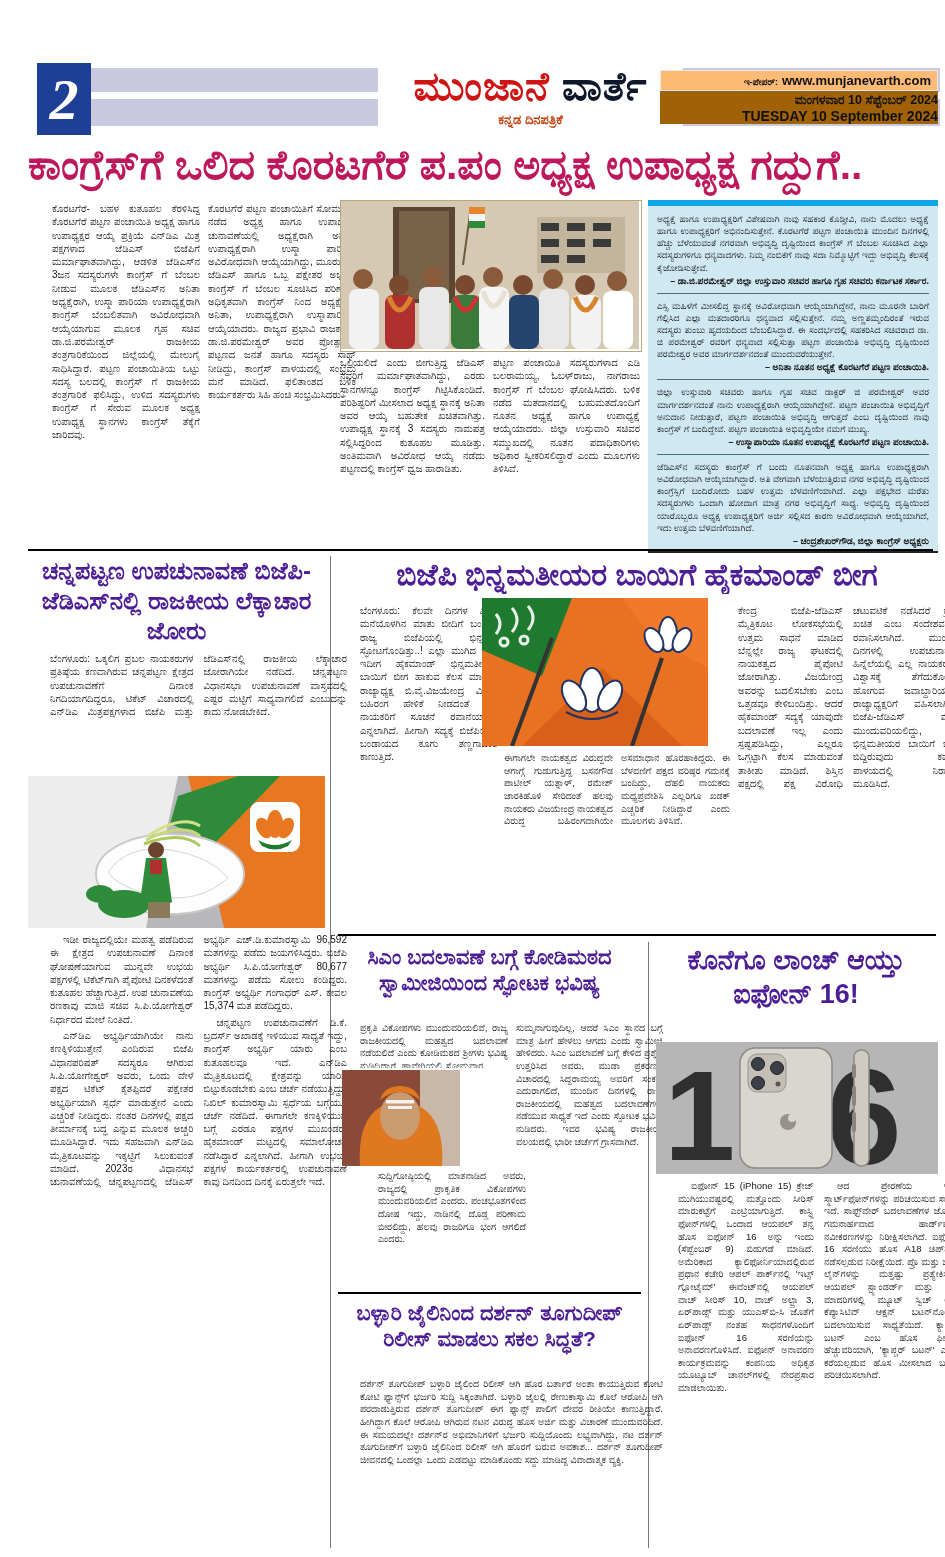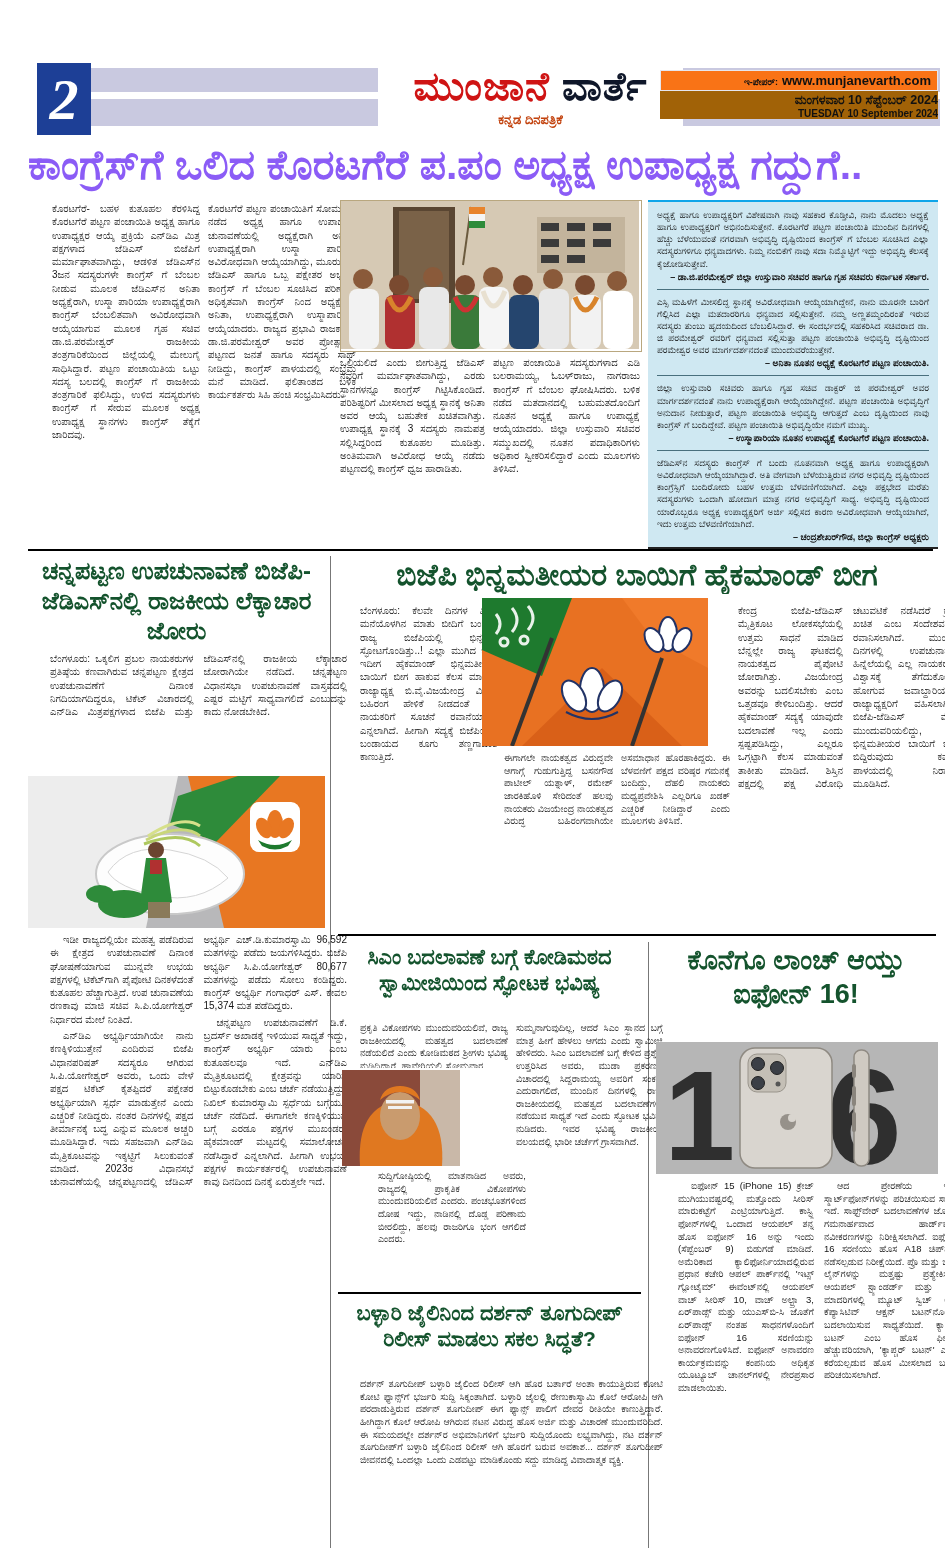--- a/index.html
+++ b/index.html
@@ -6,30 +6,30 @@
   body{width:945px;height:1557px;position:relative;font-family:"Liberation Sans","DejaVu Sans",sans-serif;color:#111;}
   .abs{position:absolute;}
   .band{background:#c9c9e0;}
   .pagenum-box{background:#1d3f96;color:#fff;display:flex;align-items:center;justify-content:center;
     font-family:"Liberation Serif","DejaVu Serif",serif;font-style:italic;font-weight:bold;font-size:58px;}
   .masthead{white-space:nowrap;font-weight:bold;font-size:40px;letter-spacing:1px;text-align:center;}
   .masthead .red{color:#cf1414;}
   .masthead .blk{color:#0f172a;font-family:Liberation Mono, monospace;}
   .tagline{font-size:13px;font-weight:bold;text-align:center;color:#c2410c;}
   .hdr-right{text-align:right;}
-  .epaper-pill{background:#f97316;border:1px solid #e6e6ee;padding:2px 6px;font-size:13px;font-weight:bold;white-space:nowrap;}
+  .epaper-pill{background:#fdba74;border:1px solid #e6e6ee;padding:2px 6px;font-size:13px;font-weight:bold;white-space:nowrap;}
   .epaper-pill .lbl{font-size:9px;font-weight:bold;margin-right:4px;}
   .date-kn{font-size:12.5px;font-weight:bold;}
-  .date-en{font-size:10px;font-weight:bold;}
-  .lead-headline{font-weight:bold;font-size:41px;white-space:nowrap;overflow:hidden;color:#8b5cf6;}
-  .h2a{font-weight:bold;text-align:center;color:#14532d;line-height:1.25;}
+  .date-en{font-size:14px;font-weight:bold;}
+  .lead-headline{font-weight:bold;font-size:41px;white-space:nowrap;overflow:hidden;color:#be185d;}
+  .h2a{font-weight:bold;text-align:center;color:#4c1d95;line-height:1.25;}
   .bodytxt{font-size:10px;line-height:1.33;text-align:justify;overflow:hidden;color:#151515;margin-left:22px;}
   .bodytxt p{margin:0 0 3px 0;text-indent:13px;}
   .two-col{column-count:2;column-gap:10px;}
-  .quote-box{background:#cfe8f2;border-top:2px solid #0ea5e9;border-bottom:2px solid #222;padding:7px 9px;overflow:hidden;}
+  .quote-box{background:#cfe8f2;border-top:6px solid #0ea5e9;border-bottom:2px solid #222;padding:7px 9px;overflow:hidden;}
   .quote-box .qt{font-size:9px;line-height:1.35;text-align:justify;margin:0;}
   .quote-box .attr{font-size:9px;font-weight:bold;text-align:right;margin:2px 0 0 0;}
   .qsep{border:none;border-top:1px solid #49707e;margin:6px 0;}
   .rule-h{background:#000;}
   .rule-v{background:#777;}
   .caption{font-size:10px;line-height:1.33;text-align:justify;overflow:hidden;}
   svg{display:block;}
 </style>
 </head>
 <body>

